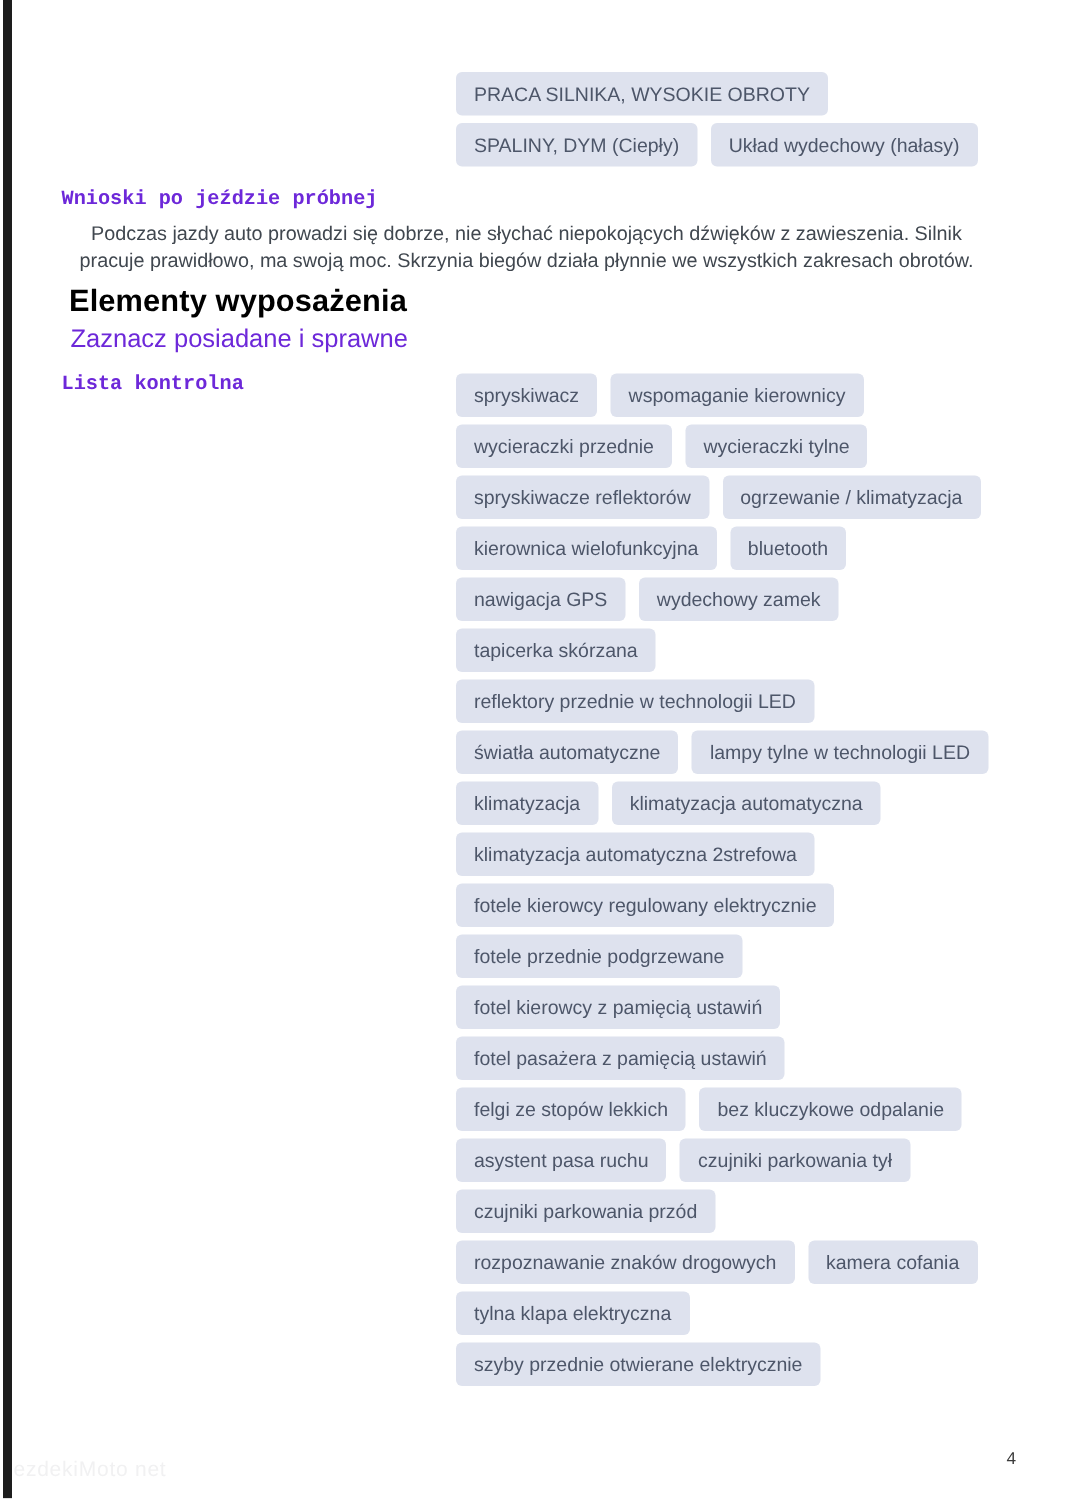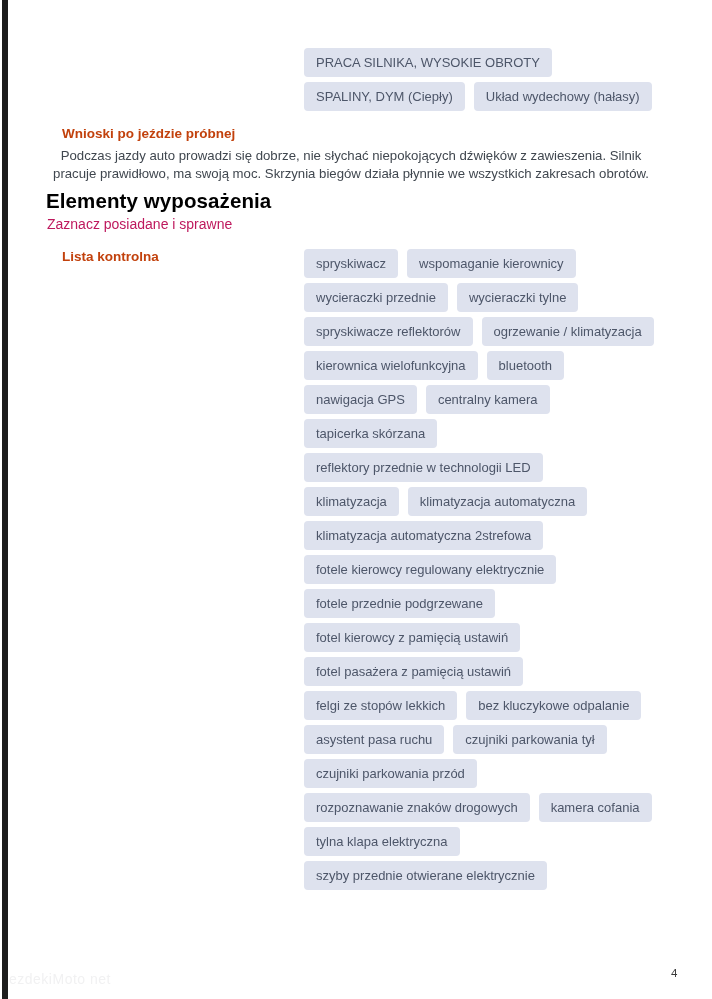--- a/index.html
+++ b/index.html
@@ -13,27 +13,27 @@
   
   .chip-col{position:absolute;left:304px;}
   .chip-row{height:29px;margin-bottom:5px;white-space:nowrap;}
   .chip{display:inline-block;height:29px;line-height:29px;padding:0 12px;margin-right:9px;
         background:#dee2ee;color:#4d5669;font-size:13px;border-radius:4px;}
 
   #top-tags{top:48px;}
   #checklist{top:249px;}
 
   
-  .h-small{position:absolute;left:62px;font-size:13.5px;font-weight:bold;color:#c2410c;}
+  .h-small{position:absolute;left:41px;font-size:13.5px;font-weight:bold;color:#6d28d9;font-family:Liberation Mono, monospace;}
   #conclusions-title{top:126px;}
   #conclusions-body{position:absolute;left:47px;top:147px;width:608px;font-size:13.2px;
         line-height:17.5px;color:#40474f;text-align:center;}
   #equipment-title{position:absolute;left:46px;top:189px;font-size:20.5px;font-weight:bold;
         color:#000000;letter-spacing:0.1px;}
-  #equipment-subtitle{position:absolute;left:47px;top:216px;font-size:14px;color:#be185d;}
+  #equipment-subtitle{position:absolute;left:47px;top:216px;font-size:17px;color:#6d28d9;}
   #checklist-label{top:249px;}
 
   #page-number{position:absolute;left:671px;top:967px;font-size:11.5px;color:#3a3a3a;}
   #watermark{position:absolute;left:9px;top:971px;font-size:14px;color:#f1f1f2;
         filter:blur(0.5px);letter-spacing:0.5px;}
 </style>
 </head>
 <body>
 
 <div id="page">
@@ -51,23 +51,24 @@
 
   <div id="equipment-title">Elementy wyposażenia</div>
   <div id="equipment-subtitle">Zaznacz posiadane i sprawne</div>
 
   <div id="checklist-label" class="h-small">Lista kontrolna</div>
   <div id="checklist" class="chip-col">
       <div class="chip-row"><span class="chip">spryskiwacz</span><span class="chip">wspomaganie kierownicy</span></div>
       <div class="chip-row"><span class="chip">wycieraczki przednie</span><span class="chip">wycieraczki tylne</span></div>
       <div class="chip-row"><span class="chip">spryskiwacze reflektorów</span><span class="chip">ogrzewanie / klimatyzacja</span></div>
       <div class="chip-row"><span class="chip">kierownica wielofunkcyjna</span><span class="chip">bluetooth</span></div>
-      <div class="chip-row"><span class="chip">nawigacja GPS</span><span class="chip">centralny kamera</span></div>
+      <div class="chip-row"><span class="chip">nawigacja GPS</span><span class="chip">wydechowy zamek</span></div>
       <div class="chip-row"><span class="chip">tapicerka skórzana</span></div>
       <div class="chip-row"><span class="chip">reflektory przednie w technologii LED</span></div>
+      <div class="chip-row"><span class="chip">światła automatyczne</span><span class="chip">lampy tylne w technologii LED</span></div>
       <div class="chip-row"><span class="chip">klimatyzacja</span><span class="chip">klimatyzacja automatyczna</span></div>
       <div class="chip-row"><span class="chip">klimatyzacja automatyczna 2strefowa</span></div>
       <div class="chip-row"><span class="chip">fotele kierowcy regulowany elektrycznie</span></div>
       <div class="chip-row"><span class="chip">fotele przednie podgrzewane</span></div>
       <div class="chip-row"><span class="chip">fotel kierowcy z pamięcią ustawiń</span></div>
       <div class="chip-row"><span class="chip">fotel pasażera z pamięcią ustawiń</span></div>
       <div class="chip-row"><span class="chip">felgi ze stopów lekkich</span><span class="chip">bez kluczykowe odpalanie</span></div>
       <div class="chip-row"><span class="chip">asystent pasa ruchu</span><span class="chip">czujniki parkowania tył</span></div>
       <div class="chip-row"><span class="chip">czujniki parkowania przód</span></div>
       <div class="chip-row"><span class="chip">rozpoznawanie znaków drogowych</span><span class="chip">kamera cofania</span></div>

